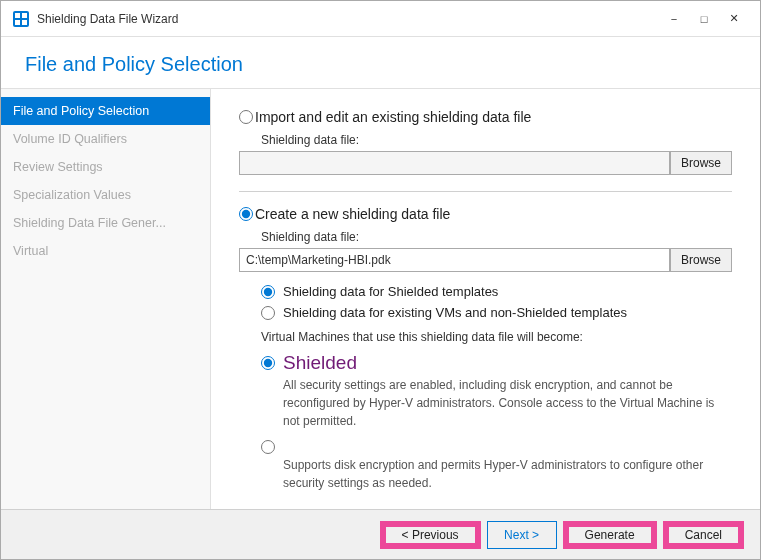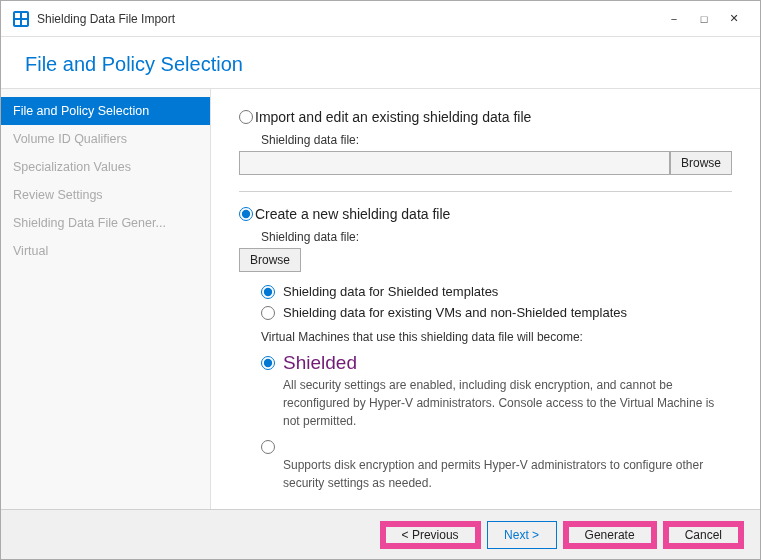--- a/index.html
+++ b/index.html
@@ -253,21 +253,21 @@
   <div class="title-bar">
     <div class="title-bar-left">
       <div class="title-bar-icon">
         <svg width="12" height="12" viewBox="0 0 12 12">
           <rect x="0" y="0" width="5" height="5" fill="white"></rect>
           <rect x="7" y="0" width="5" height="5" fill="white"></rect>
           <rect x="0" y="7" width="5" height="5" fill="white"></rect>
           <rect x="7" y="7" width="5" height="5" fill="white"></rect>
         </svg>
       </div>
-      <span class="title-bar-title">Shielding Data File Import</span>
+      <span class="title-bar-title">Shielding Data File Wizard</span>
     </div>
     <div class="title-bar-controls">
       <button class="title-btn">−</button>
       <button class="title-btn">□</button>
       <button class="title-btn close">✕</button>
     </div>
   </div>
 
   <div class="page-header">
     <h1>File and Policy Selection</h1>
@@ -276,24 +276,24 @@
   <div class="content-area">
 
     <div class="sidebar">
       <div class="sidebar-item active">
         <span>File and Policy Selection</span>
       </div>
       <div class="sidebar-item disabled">
         <span>Volume ID Qualifiers</span>
       </div>
       <div class="sidebar-item disabled">
+        <span>Review Settings</span>
+      </div>
+      <div class="sidebar-item disabled">
         <span>Specialization Values</span>
-      </div>
-      <div class="sidebar-item disabled">
-        <span>Review Settings</span>
       </div>
       <div class="sidebar-item disabled">
         <span>Shielding Data File Gener...</span>
       </div>
       <div class="sidebar-item disabled">
         <span>Virtual</span>
       </div>
     </div>
 
     <div class="main-content">
@@ -312,20 +312,21 @@
 
       <hr class="divider">
 
       <div class="option-section">
         <div class="radio-row">
           <input type="radio" name="file-option" id="create-radio" checked="" style="">
           <label for="create-radio">Create a new shielding data file</label>
         </div>
         <div class="field-label">Shielding data file:</div>
         <div class="input-row">
+          <input type="text" class="text-input" value="C:\temp\Marketing-HBI.pdk" style="">
           <button class="browse-btn">Browse</button>
         </div>
 
         <div class="sub-section">
           <div class="sub-radio-row">
             <input type="radio" name="template-type" id="template-shielded" checked="" style="">
             <label for="template-shielded">Shielding data for Shielded templates</label>
           </div>
           <div class="sub-radio-row">
             <input type="radio" name="template-type" id="template-existing" style="">

